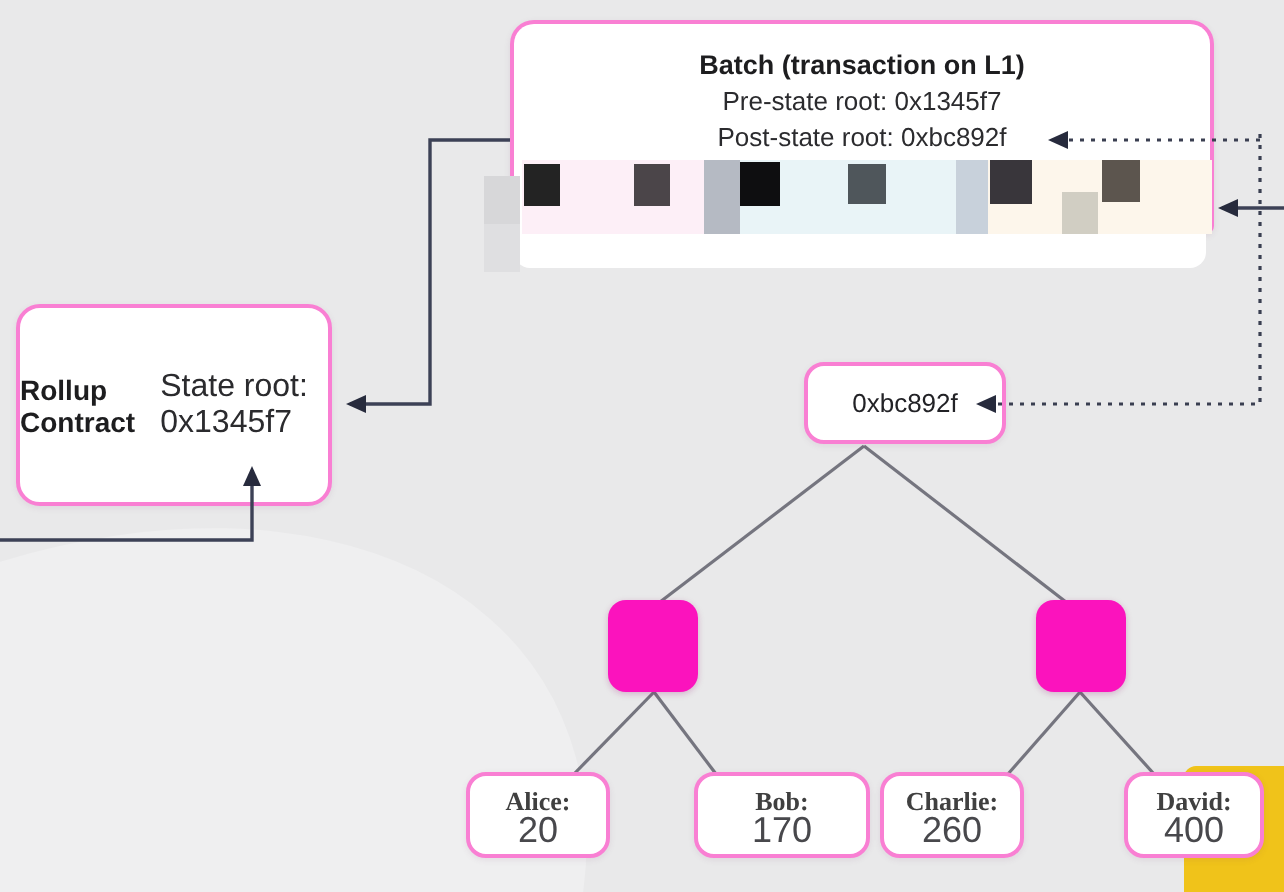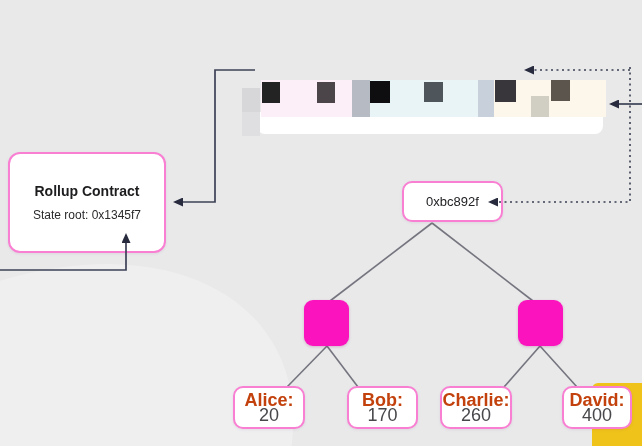--- a/index.html
+++ b/index.html
@@ -16,39 +16,39 @@
   #batch-box{left:255px;top:10px;width:352px;height:107px;border-bottom:none;
     border-radius:12px 12px 4px 4px;text-align:center;padding-top:11px;}
   #batch-box .b-title{font-weight:700;font-size:13.5px;line-height:19px;}
   #batch-box .b-line{font-size:13px;line-height:18px;color:#2b2b2e;}
   #batch-white-ext{position:absolute;left:257px;top:112px;width:346px;height:22px;
     background:#ffffff;border-radius:0 0 8px 8px;}
   
   #calldata-strip{position:absolute;left:242px;top:78px;width:365px;height:58px;}
   .strip-block{position:absolute;}
   
-  #rollup-box{left:8px;top:152px;width:158px;height:101px;display:flex;flex-direction:column;
+  #rollup-box{left:8px;top:152px;width:158px;height:101px;display:flex;flex-direction:row;
     align-items:center;justify-content:center;gap:9px;}
   #rollup-box .r-title{font-weight:700;font-size:14px;}
-  #rollup-box .r-line{font-size:12px;color:#2b2b2e;}
+  #rollup-box .r-line{font-size:16px;color:#2b2b2e;}
   
   #root-node{left:402px;top:181px;width:101px;height:41px;display:flex;align-items:center;
     justify-content:center;font-size:13px;color:#222226;border-radius:10px;}
   
   .pink-node{position:absolute;width:45px;height:46px;background:#fb13bd;border-radius:9px;
     box-shadow:0 1px 3px rgba(150,10,110,0.25);}
   #pink-node-left{left:304px;top:300px;}
   #pink-node-right{left:518px;top:300px;}
   
   .leaf{position:absolute;top:386px;height:43px;border-radius:10px;display:flex;
     flex-direction:column;align-items:center;justify-content:center;line-height:15px;}
-  .leaf .l-name{font-weight:700;font-size:18px;color:#c2410c;}
+  .leaf .l-name{font-weight:700;font-size:13px;color:#404040;font-family:Liberation Serif, serif;}
   .leaf .l-val{font-size:18px;color:#48484c;}
   #leaf-alice{left:233px;width:72px;}
-  #leaf-bob{left:347px;width:71px;}
+  #leaf-bob{left:347px;width:88px;}
   #leaf-charlie{left:440px;width:72px;}
   #leaf-david{left:562px;width:70px;}
 </style>
 </head>
 <body>
 
 <div id="canvas">
 
   <div class="bg-swoosh"></div>
   <div class="yellow-accent"></div>
@@ -57,20 +57,25 @@
     <g stroke="#75757f" stroke-width="1.6" fill="none">
       <path d="M432,223 L330,301"></path>
       <path d="M432,223 L533,301"></path>
       <path d="M327,346 L287,387"></path>
       <path d="M327,346 L358,387"></path>
       <path d="M540,346 L504,387"></path>
       <path d="M540,346 L577,387"></path>
     </g>
   </svg>
 
+  <div class="box" id="batch-box">
+    <div class="b-title">Batch (transaction on L1)</div>
+    <div class="b-line">Pre-state root: 0x1345f7</div>
+    <div class="b-line">Post-state root: 0xbc892f</div>
+  </div>
   <div id="batch-white-ext"></div>
 
   <div id="calldata-strip">
       <div class="strip-block" style="left: 19px; top: 2px; width: 91px; height: 37px; background: rgb(253, 239, 247);"></div>
       <div class="strip-block" style="left: 110px; top: 2px; width: 18px; height: 37px; background: rgb(181, 186, 195);"></div>
       <div class="strip-block" style="left: 128px; top: 2px; width: 108px; height: 37px; background: rgb(233, 244, 247);"></div>
       <div class="strip-block" style="left: 236px; top: 2px; width: 16px; height: 37px; background: rgb(200, 209, 219);"></div>
       <div class="strip-block" style="left: 252px; top: 2px; width: 112px; height: 37px; background: rgb(253, 246, 235);"></div>
       <div class="strip-block" style="left: 0px; top: 10px; width: 18px; height: 24px; background: rgb(215, 215, 217);"></div>
       <div class="strip-block" style="left: 0px; top: 34px; width: 18px; height: 24px; background: rgb(223, 223, 225);"></div>

